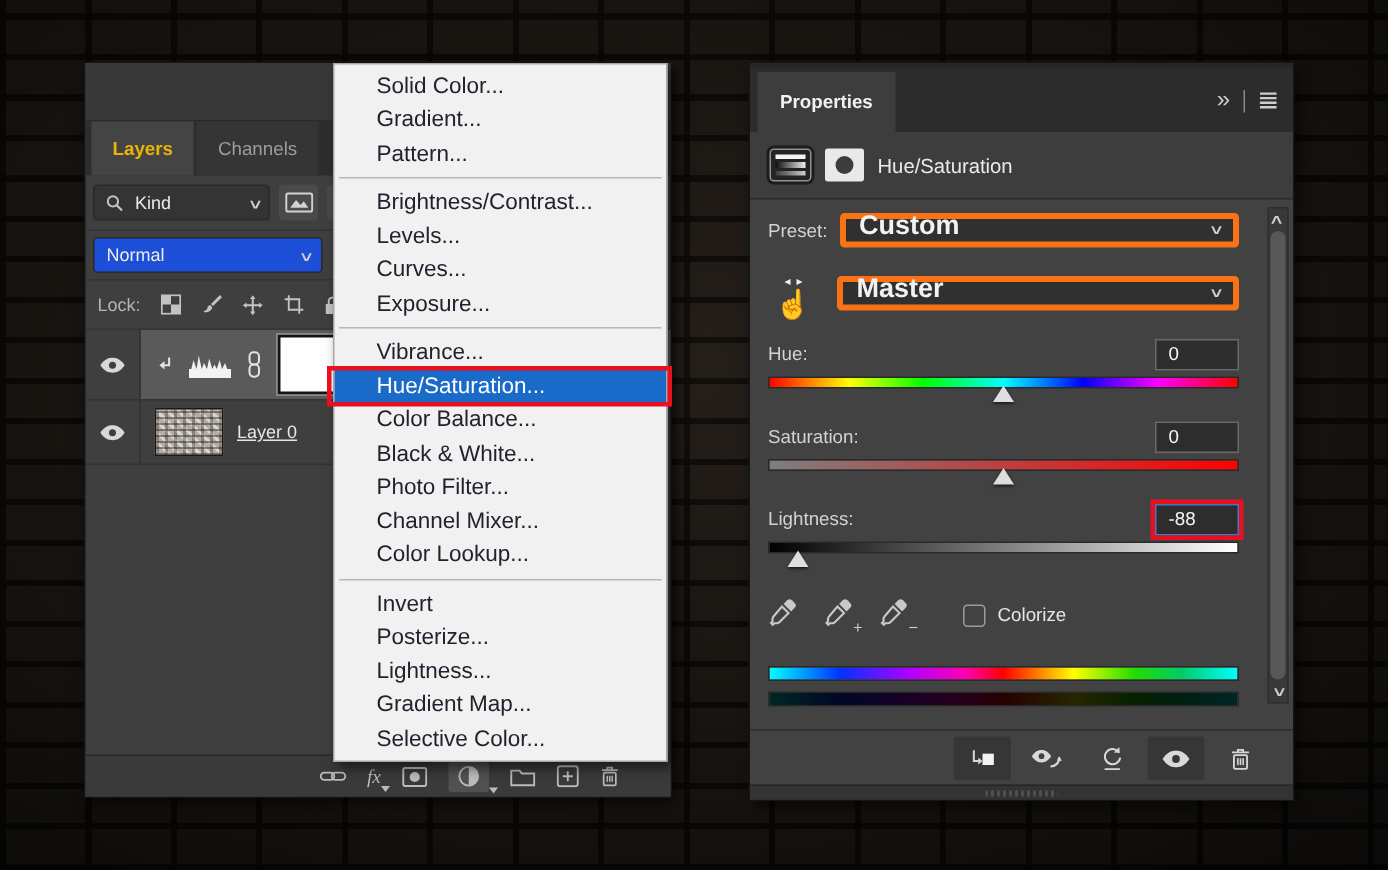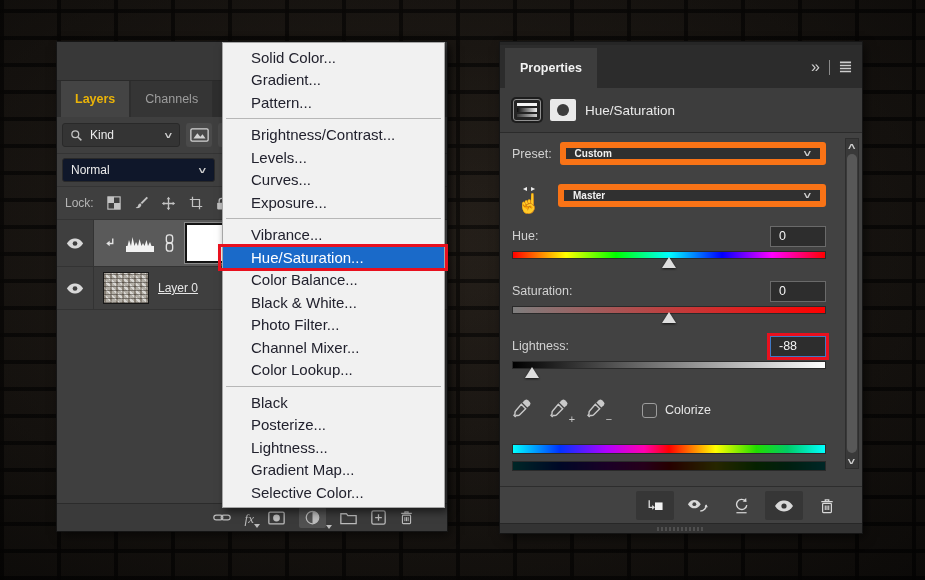--- a/index.html
+++ b/index.html
@@ -26,21 +26,21 @@
   .lp-tab{padding:0 14px;display:flex;align-items:center;font-size:12.5px;color:#9d9d9d;
     background:#353535;margin-right:2px;}
   .lp-tab.active{background:#444;color:#eab308;font-weight:bold;}
   .lp-filter{height:36px;display:flex;align-items:center;gap:6px;padding:0 5px;border-bottom:1px solid #343434;}
   .kind-select{width:118px;height:24px;background:#343434;border:1px solid #292929;border-radius:3px;
     display:flex;align-items:center;gap:7px;padding:0 7px;color:#ececec;font-size:12px;box-sizing:border-box;}
   .kind-select .chev{margin-left:auto;}
   .sq-btn{width:26px;height:24px;background:#4a4a4a;border-radius:3px;display:flex;
     align-items:center;justify-content:center;color:#d2d2d2;}
   .lp-blend{height:32px;display:flex;align-items:center;padding:0 5px;border-bottom:1px solid #343434;}
-  .blend-select{width:153px;height:24px;background:#0f172a;border:1px solid #292929;border-radius:3px;
+  .blend-select{width:153px;height:24px;background:#1d4ed8;border:1px solid #292929;border-radius:3px;
     display:flex;align-items:center;padding:0 8px;color:#ececec;font-size:12px;box-sizing:border-box;}
   .blend-select .chev{margin-left:auto;}
   .lp-lock{height:32px;display:flex;align-items:center;gap:13px;padding:0 8px;
     font-size:12px;color:#b5b5b5;border-bottom:1px solid #343434;}
   .lock-ic{color:#c3c3c3;display:flex;align-items:center;}
   .layer-row{display:flex;align-items:stretch;height:46px;border-bottom:1px solid #333;}
   .layer-row.r2{height:42px;}
   .eye-cell{width:36px;display:flex;align-items:center;justify-content:center;
     border-right:1px solid #333;color:#d8d8d8;flex:none;}
   .row-body{flex:1;display:flex;align-items:center;gap:9px;padding-left:9px;color:#e3e3e3;}
@@ -88,22 +88,22 @@
   .adj-icon1 .b1{background:#f4f4f4;}
   .adj-icon1 .b2{background:linear-gradient(90deg,#0d0d0d,#efefef);}
   .adj-icon1 .b3{background:linear-gradient(90deg,#3a3a3a,#cfcfcf);}
   .adj-icon2{width:26px;height:22px;background:#e9e9e9;border-radius:2px;display:flex;
     align-items:center;justify-content:center;}
   .adj-icon2 i{width:12px;height:12px;border-radius:50%;background:#3c3c3c;}
   .adj-title{font-size:13.5px;color:#eaeaea;}
   .pp-content{position:absolute;left:0;right:24px;top:90px;bottom:62px;padding:0 12px;box-sizing:border-box;}
   .lbl{font-size:12.5px;color:#d2d2d2;}
   .row-preset{display:flex;align-items:center;gap:8px;margin-top:10px;}
-  .select{flex:1;height:23px;background:#303030;border:6px solid #f97316;border-radius:3px;
-    display:flex;align-items:flex-end;padding:0 9px;color:#f2f2f2;font-size:10px;font-weight:bold;box-sizing:border-box;}
+  .select{flex:1;height:23px;background:#303030;border:4px solid #f97316;border-radius:3px;
+    display:flex;align-items:flex-end;padding:0 9px;color:#f2f2f2;font-size:18px;font-weight:bold;box-sizing:border-box;}
   .select .chev{margin-left:auto;}
   .row-master{display:flex;align-items:center;gap:9px;margin-top:13px;}
   .hand-icon{width:34px;text-align:center;color:#efefef;line-height:1;flex:none;}
   .hand-arrows::before{content:"\25C2\2002\25B8";font-size:8px;color:#efefef;}
   .hand-finger::before{content:"\261D";font-size:19px;}
   .sel-master{margin-left:3px;}
   .sl-group{margin-top:12px;}
   .sl-group + .sl-group{margin-top:21px;}
   .sl-head{display:flex;align-items:center;justify-content:space-between;height:22px;}
   .sl-value{position:relative;width:56px;height:21px;background:#2d2d2d;border:1px solid #6a6a6a;
@@ -393,21 +393,21 @@
       </div>
 
       <div class="menu-item">
         <span>Color Lookup...</span>
 
       </div>
 
       <div class="menu-sep"></div>
 
       <div class="menu-item">
-        <span>Black</span>
+        <span>Invert</span>
 
       </div>
 
       <div class="menu-item">
         <span>Posterize...</span>
 
       </div>
 
       <div class="menu-item">
         <span>Lightness...</span>

